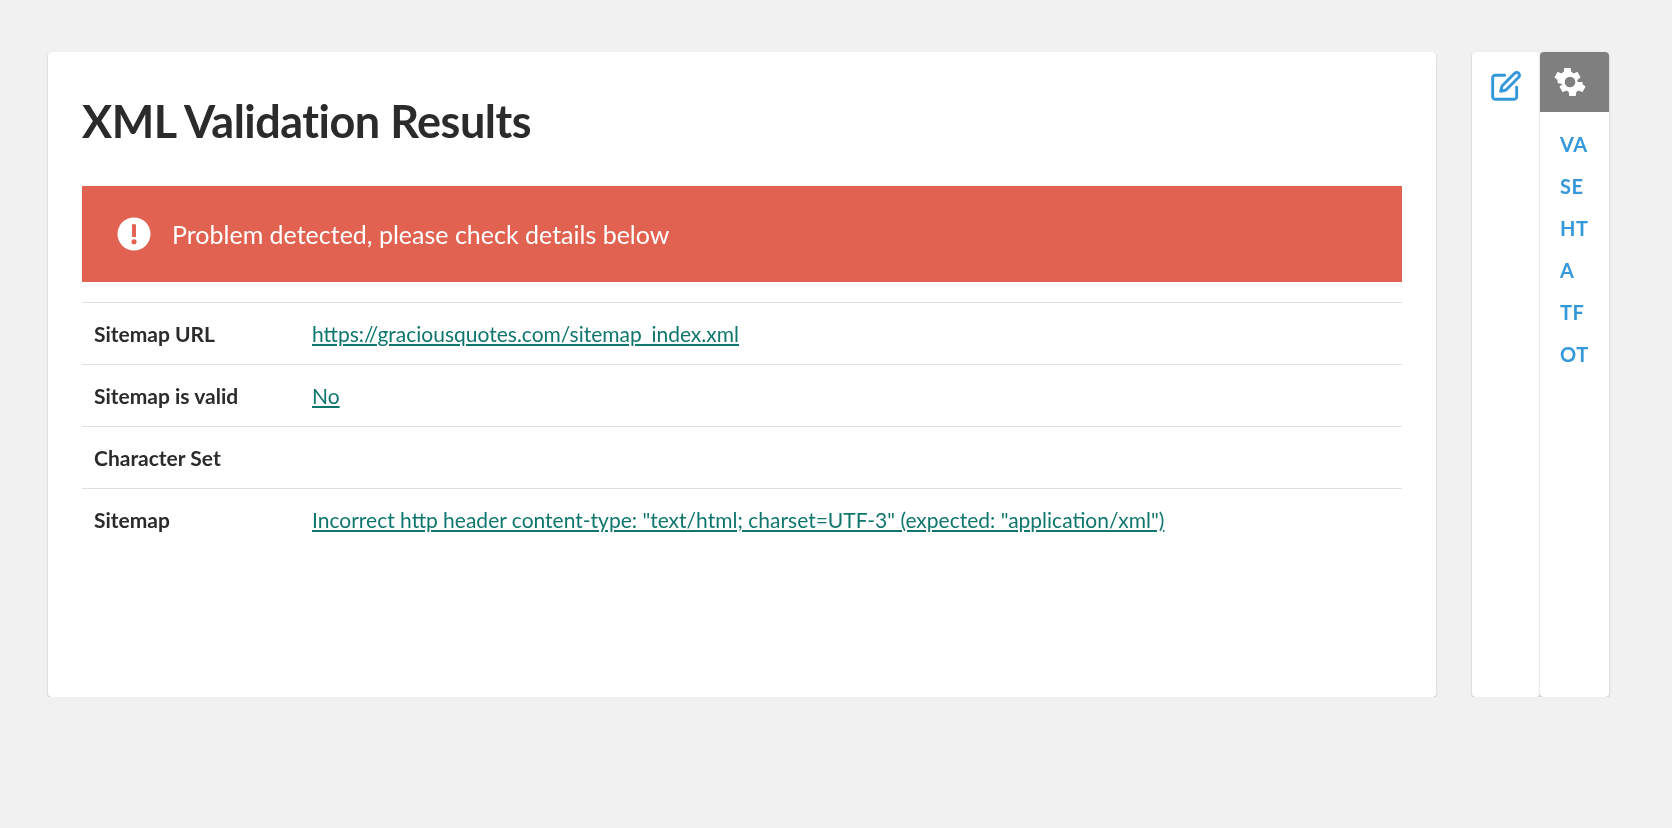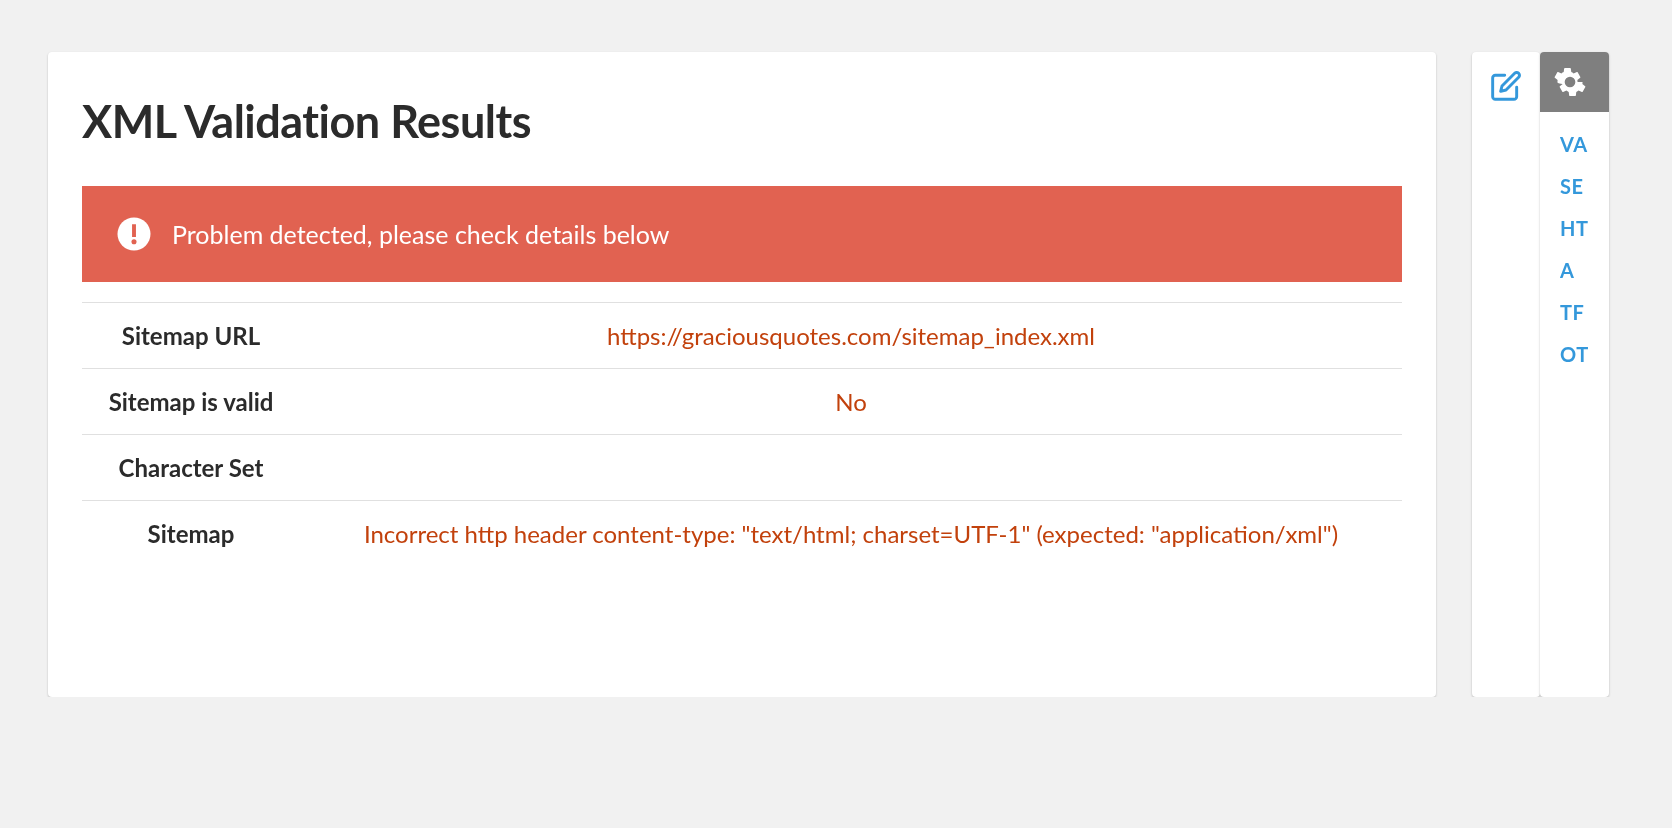--- a/index.html
+++ b/index.html
@@ -55,34 +55,34 @@
     }
     .results-table {
       width: 100%;
       border-collapse: collapse;
     }
     .results-table tr {
       border-top: 1px solid #e0e0e0;
     }
     .results-table td {
       padding: 18px 12px 18px 12px;
-      font-size: 24px;
+      font-size: 21px;
       vertical-align: top;
-      text-align: center;
     }
     .results-table td.label {
       font-weight: 700;
       color: #2b2b2b;
       width: 218px;
       white-space: nowrap;
       padding-left: 12px;
     }
     .results-table td.value {
-      color: #c2410c;
+      color: #0f766e;
       font-weight: 400;
+      text-decoration: underline;
     }
     .sidebar {
       display: flex;
       flex-direction: row;
       width: 200px;
       flex-shrink: 0;
     }
     .side-card {
       background: #fff;
       border-radius: 4px;
@@ -156,21 +156,21 @@
         <tr>
           <td class="label">Sitemap is valid</td>
           <td class="value">No</td>
         </tr>
         <tr>
           <td class="label">Character Set</td>
           <td class="value"></td>
         </tr>
         <tr>
           <td class="label">Sitemap</td>
-          <td class="value">Incorrect http header content-type: "text/html; charset=UTF-1" (expected: "application/xml")</td>
+          <td class="value">Incorrect http header content-type: "text/html; charset=UTF-3" (expected: "application/xml")</td>
         </tr>
       </tbody>
     </table>
   </div>
 
   <div class="sidebar">
     <div class="side-card side-icon-card">
       <span class="edit-icon">
         <svg viewBox="0 0 24 24" fill="none" stroke="currentColor" stroke-width="2.2" stroke-linecap="round" stroke-linejoin="round">
           <path d="M11 4H4a2 2 0 0 0-2 2v14a2 2 0 0 0 2 2h14a2 2 0 0 0 2-2v-7"></path>

